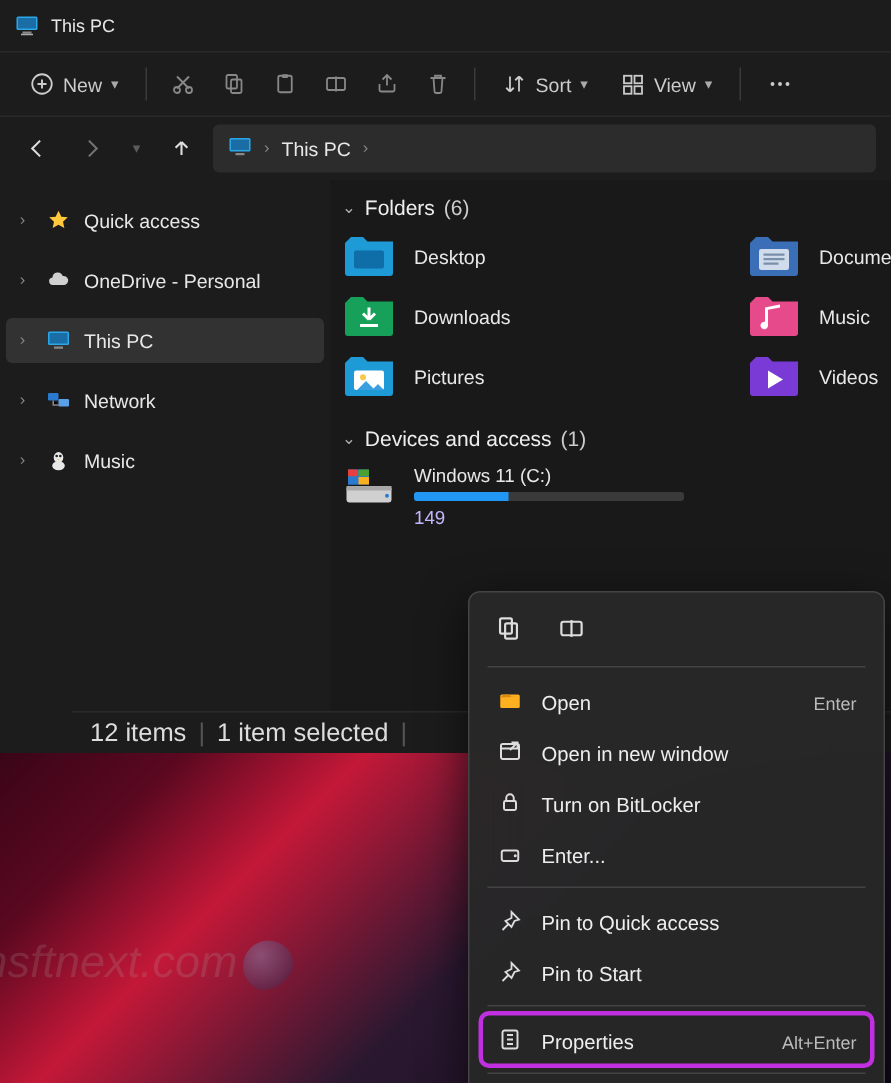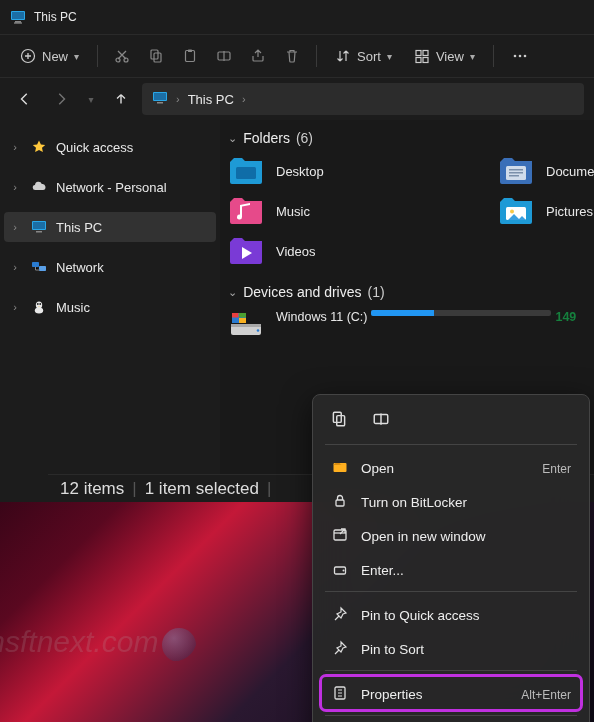--- a/index.html
+++ b/index.html
@@ -35,21 +35,21 @@
 
   .content { flex: 1; background: #191919; overflow: hidden; position: relative; }
   .section-head { display: flex; align-items: center; gap: 6px; padding: 10px 8px 6px; font-size: 14px; color: #eee; }
   .section-head .chev-d { color: #aaa; font-size: 11px; }
   .grid { display: grid; grid-template-columns: 250px 110px; gap: 10px 20px; padding: 4px 8px 8px; }
   .folder { display: flex; align-items: center; gap: 12px; font-size: 13px; }
   .folder .ficon { width: 36px; height: 30px; border-radius: 3px; display:flex; align-items:center; justify-content:center; }
 
   .drive-row { display: flex; align-items: flex-start; gap: 12px; padding: 4px 8px; font-size: 12.5px; }
   .drive-ico { width: 36px; height: 30px; }
-  .drive-info { display: flex; flex-direction: row; gap: 4px; }
+  .drive-info { display: flex; flex-direction: column; gap: 4px; }
   .progress { width: 180px; height: 6px; background: #3a3a3a; border-radius: 2px; overflow: hidden; }
   .progress .fill { height: 100%; background: #2196f3; width: 35%; }
 
   .status { height: 28px; display: flex; align-items: center; gap: 8px; padding: 0 12px; font-size: 17px; color: #ddd; border-top: 1px solid #2a2a2a; margin-left: 48px; }
   .status .sep { color: #555; }
 
   
   .ctx { position: absolute; top: 394px; left: 312px; width: 278px; background: rgba(40,40,40,0.96); border: 1px solid #444; border-radius: 8px; padding: 8px; backdrop-filter: blur(20px); box-shadow: 0 8px 30px rgba(0,0,0,.6); }
   .ctx-iconrow { display: flex; gap: 18px; padding: 4px 6px 8px; }
   .ctx-iconrow .ci { width: 24px; height: 24px; display:flex; align-items:center; justify-content:center; }
@@ -211,21 +211,21 @@
             </span>
           <span>Quick access</span>
         </div>
         <div class="side-item">
           <span class="exp">›</span>
           <span class="icon">
               <svg width="16" height="16" viewBox="0 0 16 16">
                 <path d="M12 11H4.5A2.5 2.5 0 014 6a3.5 3.5 0 016.8-1A2.8 2.8 0 0112 11z" fill="#d0d0d0"></path>
               </svg>
             </span>
-          <span>Network - Personal</span>
+          <span>OneDrive - Personal</span>
         </div>
         <div class="side-item active">
           <span class="exp">›</span>
           <span class="icon">
               <svg width="16" height="16" viewBox="0 0 16 16">
                 <rect x="1" y="2" width="14" height="9" rx="1" fill="#29a7e8"></rect>
                 <rect x="2" y="3" width="12" height="7" fill="#1b6ea5"></rect>
                 <rect x="5" y="12" width="6" height="1.5" fill="#888"></rect>
               </svg>
             </span>
@@ -281,20 +281,29 @@
                   <rect x="11" y="13" width="14" height="1.5" fill="#7a8faa"></rect>
                   <rect x="11" y="16" width="14" height="1.5" fill="#7a8faa"></rect>
                   <rect x="11" y="19" width="10" height="1.5" fill="#7a8faa"></rect>
                 </svg>
               </span>
             <span>Documents</span>
           </div>
           <div class="folder">
             <span class="ficon">
                 <svg width="36" height="30" viewBox="0 0 36 30">
+                  <path d="M2 6l4-4h8l3 3h17v21a2 2 0 01-2 2H4a2 2 0 01-2-2z" fill="#16a05a"></path>
+                  <path d="M18 9v8m0 0l-4-4m4 4l4-4M12 21h12" stroke="#fff" stroke-width="2" fill="none"></path>
+                </svg>
+              </span>
+            <span>Downloads</span>
+          </div>
+          <div class="folder">
+            <span class="ficon">
+                <svg width="36" height="30" viewBox="0 0 36 30">
                   <path d="M2 6l4-4h8l3 3h17v21a2 2 0 01-2 2H4a2 2 0 01-2-2z" fill="#e64a8a"></path>
                   <path d="M22 9l-8 1.5V21a2.5 2.5 0 11-2-2.45V9l10-2z" fill="#fff"></path>
                 </svg>
               </span>
             <span>Music</span>
           </div>
           <div class="folder">
             <span class="ficon">
                 <svg width="36" height="30" viewBox="0 0 36 30">
                   <path d="M2 6l4-4h8l3 3h17v21a2 2 0 01-2 2H4a2 2 0 01-2-2z" fill="#1e9ad6"></path>
@@ -311,40 +320,40 @@
                   <path d="M2 6l4-4h8l3 3h17v21a2 2 0 01-2 2H4a2 2 0 01-2-2z" fill="#7a3ad6"></path>
                   <path d="M14 11l10 6-10 6z" fill="#fff"></path>
                 </svg>
               </span>
             <span>Videos</span>
           </div>
         </div>
 
         <div class="section-head">
           <span class="chev-d">⌄</span>
-          <span>Devices and drives</span>
+          <span>Devices and access</span>
           <span style="color:#ccc;">(1)</span>
         </div>
         <div class="drive-row">
           <span class="drive-ico"><svg width="36" height="30" viewBox="0 0 36 30">
                 <rect x="3" y="14" width="30" height="11" rx="2" fill="#d0d0d0"></rect>
                 <rect x="3" y="14" width="30" height="3" fill="#a8a8a8"></rect>
                 <circle cx="30" cy="20.5" r="1.3" fill="#2a7bd0"></circle>
                 <rect x="4" y="3" width="14" height="10" fill="#2a7bd0"></rect>
                 <rect x="4" y="3" width="6.5" height="4.5" fill="#e84040"></rect>
                 <rect x="11" y="3" width="7" height="4.5" fill="#4aa030"></rect>
                 <rect x="4" y="8" width="6.5" height="5" fill="#2a7bd0"></rect>
                 <rect x="11" y="8" width="7" height="5" fill="#f8b020"></rect>
               </svg></span>
           <div class="drive-info">
             <span>Windows 11 (C:)</span>
             <div class="progress">
                 <div class="fill"></div>
               </div>
-            <span style="color:#15803d;font-weight:bold;">149</span>
+            <span style="color:#c4b5fd;">149</span>
           </div>
         </div>
       </div>
     </div>
 
     <div class="status">
       <span>12 items</span>
       <span class="sep">|</span>
       <span>1 item selected</span>
       <span class="sep">|</span>
@@ -374,39 +383,39 @@
             <rect x="1.5" y="4" width="13" height="9" rx="1" fill="#ffb020"></rect>
             <path d="M1.5 6l2-2h4l1.5 1.5h5.5" fill="#d68a10"></path>
           </svg>
         </span>
       <span>Open</span>
       <span class="shortcut">Enter</span>
     </div>
     <div class="ctx-item">
       <span class="mi-icon">
           <svg viewBox="0 0 16 16">
-            <rect x="4" y="7" width="8" height="6" rx="1" fill="none" stroke="#ddd" stroke-width="1.3"></rect>
-            <path d="M5.5 7V5a2.5 2.5 0 015 0v2" fill="none" stroke="#ddd" stroke-width="1.3"></path>
-          </svg>
-        </span>
-      <span>Turn on BitLocker</span>
-    </div>
-    <div class="ctx-item">
-      <span class="mi-icon">
-          <svg viewBox="0 0 16 16">
             <rect x="2" y="3" width="12" height="10" rx="1.2" fill="none" stroke="#ddd" stroke-width="1.3"></rect>
             <path d="M2 6h12" stroke="#ddd" stroke-width="1.3"></path>
             <path d="M9 2l4 0 0 4M13 2l-5 5" stroke="#ddd" stroke-width="1.3" fill="none"></path>
           </svg>
         </span>
       <span>Open in new window</span>
     </div>
     <div class="ctx-item">
       <span class="mi-icon">
           <svg viewBox="0 0 16 16">
+            <rect x="4" y="7" width="8" height="6" rx="1" fill="none" stroke="#ddd" stroke-width="1.3"></rect>
+            <path d="M5.5 7V5a2.5 2.5 0 015 0v2" fill="none" stroke="#ddd" stroke-width="1.3"></path>
+          </svg>
+        </span>
+      <span>Turn on BitLocker</span>
+    </div>
+    <div class="ctx-item">
+      <span class="mi-icon">
+          <svg viewBox="0 0 16 16">
             <rect x="2.5" y="6" width="11" height="7" rx="1.3" fill="none" stroke="#ddd" stroke-width="1.3"></rect>
             <circle cx="11.5" cy="9.5" r="1" fill="#ddd"></circle>
           </svg>
         </span>
       <span>Enter...</span>
     </div>
     <div class="ctx-divider"></div>
     <div class="ctx-item">
       <span class="mi-icon">
           <svg viewBox="0 0 16 16">
@@ -414,21 +423,21 @@
           </svg>
         </span>
       <span>Pin to Quick access</span>
     </div>
     <div class="ctx-item">
       <span class="mi-icon">
           <svg viewBox="0 0 16 16">
             <path d="M9 2l5 5-3 1-2 4-2-2-4 4 4-4-2-2 4-2z" fill="none" stroke="#ddd" stroke-width="1.2"></path>
           </svg>
         </span>
-      <span>Pin to Sort</span>
+      <span>Pin to Start</span>
     </div>
     <div class="ctx-divider"></div>
     <div class="ctx-item hl">
       <span class="mi-icon">
           <svg viewBox="0 0 16 16">
             <rect x="3" y="2" width="10" height="12" rx="1.3" fill="none" stroke="#ddd" stroke-width="1.3"></rect>
             <path d="M6 5h4M6 8h4M6 11h4" stroke="#ddd" stroke-width="1.2"></path>
           </svg>
         </span>
       <span>Properties</span>

